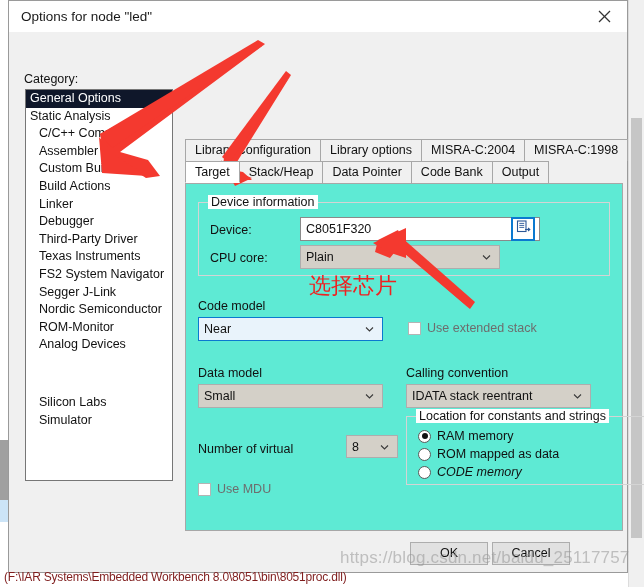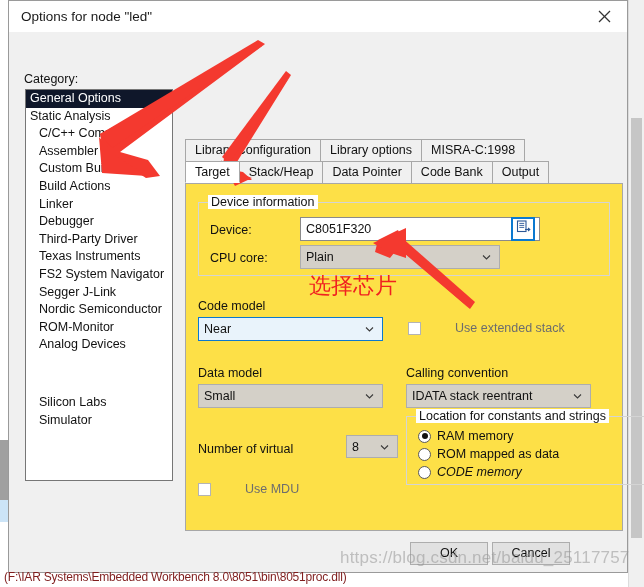--- a/index.html
+++ b/index.html
@@ -131,21 +131,21 @@
   }
   .tab.selected {
     background: #ffffff;
     border-bottom: 1px solid #ffffff;
     position: relative;
     z-index: 3;
   }
   .tabpage {
     position: absolute; left: 0; top: 44px;
     width: 438px; height: 348px;
-    background: #fde047;
+    background: #5eead4;
     border: 1px solid #a7a7a7;
     box-sizing: border-box;
   }
 
   
   .groupbox {
     position: absolute;
     border: 1px solid #d4d4d4;
     box-sizing: border-box;
   }
@@ -225,21 +225,21 @@
     white-space: nowrap;
   }
   .cbox {
     width: 13px; height: 13px;
     border: 1px solid #b4b4b4;
     background: #ffffff;
     box-sizing: border-box;
     margin-right: 6px;
     flex: none;
   }
-  .checkrow.disabled { color: #6d6d6d; gap: 28px; }
+  .checkrow.disabled { color: #6d6d6d; }
 
   .radiorow {
     position: absolute;
     display: flex; align-items: center;
     font-size: 12.5px;
     color: #111;
     white-space: nowrap;
     cursor: pointer;
   }
   .rdo {
@@ -360,20 +360,21 @@
       <div class="cat-item indent1" style="padding-left: 13px;">ROM-Monitor</div>
       <div class="cat-item indent1" style="padding-left: 13px;">Analog Devices</div>
       <div class="cat-item indent1" style=" margin-top: 40px;">Silicon Labs</div>
       <div class="cat-item indent1" style="padding-left: 13px;">Simulator</div>
     </div>
 
   <div class="tabgroup">
     <div class="tabrow row1" id="tabrow1">
         <div class="tab">Library Configuration</div>
         <div class="tab">Library options</div>
+        <div class="tab">MISRA-C:2004</div>
         <div class="tab">MISRA-C:1998</div>
       </div>
     <div class="tabrow row2" id="tabrow2">
         <div class="tab selected">Target</div>
         <div class="tab">Stack/Heap</div>
         <div class="tab">Data Pointer</div>
         <div class="tab">Code Bank</div>
         <div class="tab">Output</div>
       </div>
 

